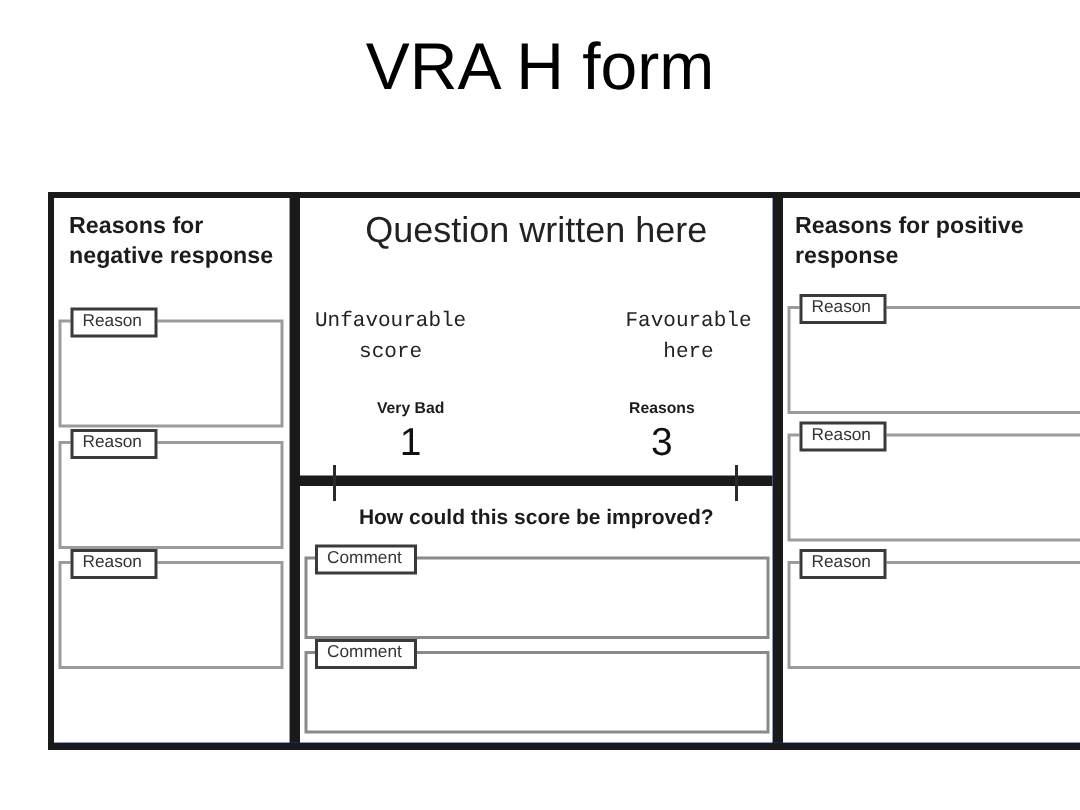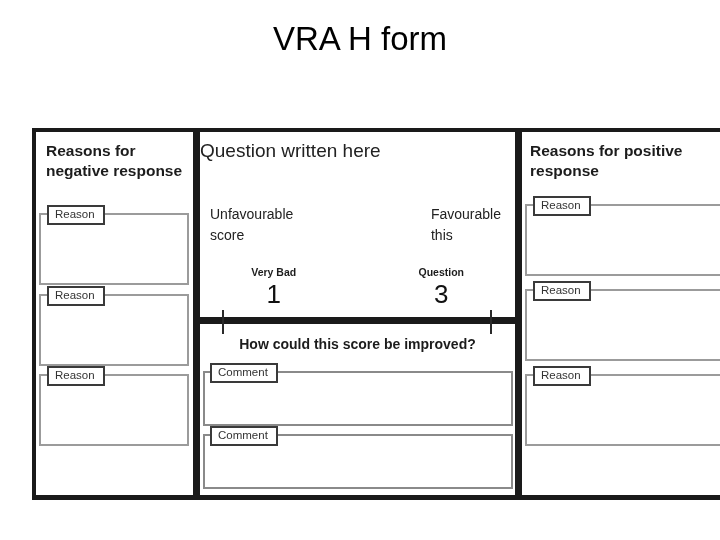--- a/index.html
+++ b/index.html
@@ -2,21 +2,21 @@
 <html><head>
 <meta charset="utf-8">
 <style>
   html,body{margin:0;padding:0;}
   body{
     width:720px;height:540px;background:#ffffff;position:relative;overflow:hidden;
     font-family:"Liberation Sans", sans-serif;color:#1a1a1a;
   }
   .title{
     position:absolute;top:20px;left:0;width:720px;margin:0;
-    text-align:center;font-size:33px;font-weight:400;color:#000;letter-spacing:0;
+    text-align:center;font-size:44px;font-weight:400;color:#000;letter-spacing:0;
   }
   .form{
     position:absolute;left:32px;top:128px;width:704px;height:372px;
     box-sizing:border-box;background:#1d4ed8;
     border:4px solid #1a1a1a;border-bottom-width:5px;
     display:flex;
   }
   .col{position:relative;box-sizing:border-box;background:#fff;}
   .col.left{width:157px;}
   .col.mid{width:315px;}
@@ -32,28 +32,29 @@
   .slot{position:absolute;left:3px;right:4px;}
   .tag{
     position:absolute;top:0;left:8px;z-index:2;
     background:#fff;border:2px solid #3a3a3a;
     padding:0 8px 1px 6px;font-size:11.5px;line-height:15px;color:#333;
   }
   .bigbox{margin-top:8px;height:68px;border:2px solid #9b9b9b;background:#fff;}
 
   
   .question{
-    position:absolute;top:8px;left:0;right:0;
-    font-size:19px;color:#222;
+    position:absolute;top:8px;left:0;right:0;text-align:center;
+    font-size:24px;color:#222;
   }
   .score-row{
     position:absolute;top:72px;left:10px;right:14px;
     display:flex;justify-content:space-between;
-    font-size:14px;line-height:1.5;color:#222;
+    font-size:14px;line-height:1.5;text-align:center;color:#222;
     white-space:pre-line;
+    font-family:Liberation Mono, monospace;
   }
   .scale-row{
     position:absolute;top:134px;left:-10px;right:-10px;display:flex;
   }
   .scale-cell{flex:1;text-align:center;}
   .scale-label{font-size:10.5px;font-weight:700;color:#1c1c1c;}
   .scale-num{font-size:26px;line-height:1.05;margin-top:3px;color:#111;}
   .hdivider{position:absolute;top:185px;left:0;right:0;height:7px;background:#1a1a1a;}
   .tick{position:absolute;top:178px;width:2px;height:24px;background:#2a2a2a;z-index:3;}
   .tick.t1{left:22px;}
@@ -93,30 +94,30 @@
 
   <div class="vdiv"></div>
 
   <div class="col mid">
     <div class="question">Question written here</div>
 
     <div class="score-row">
       <span>Unfavourable
 score</span>
       <span>Favourable
-this</span>
+here</span>
     </div>
 
     <div class="scale-row">
       <div class="scale-cell">
         <div class="scale-label">Very Bad</div>
         <div class="scale-num">1</div>
       </div>
       <div class="scale-cell">
-        <div class="scale-label">Question</div>
+        <div class="scale-label">Reasons</div>
         <div class="scale-num">3</div>
       </div>
     </div>
 
     <div class="tick t1"></div>
     <div class="tick t5"></div>
     <div class="hdivider"></div>
 
     <div class="improve">How could this score be improved?</div>
 

